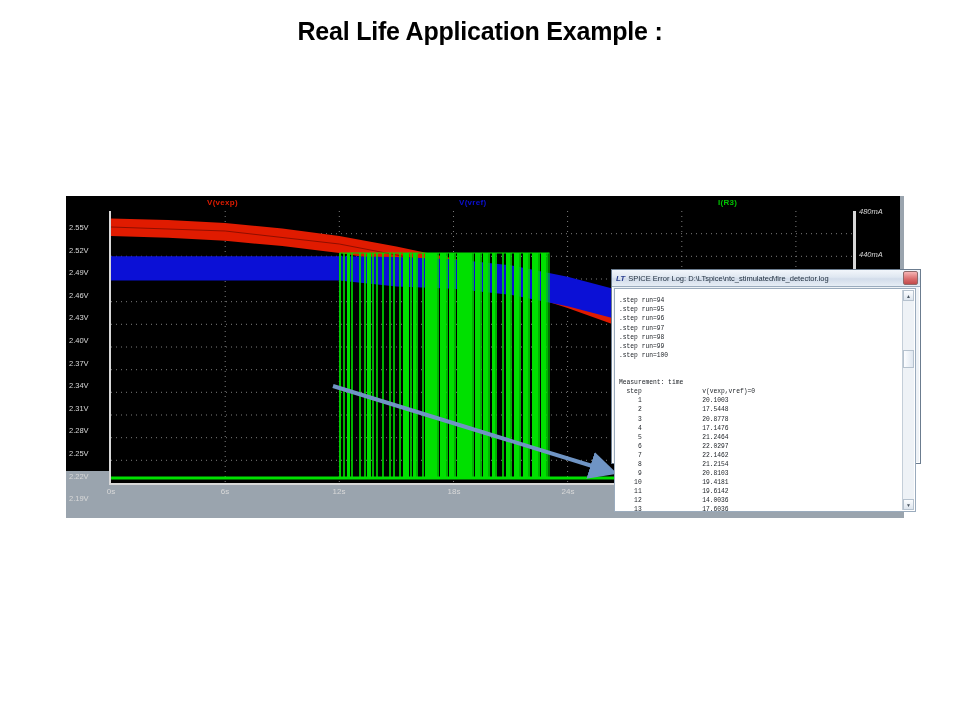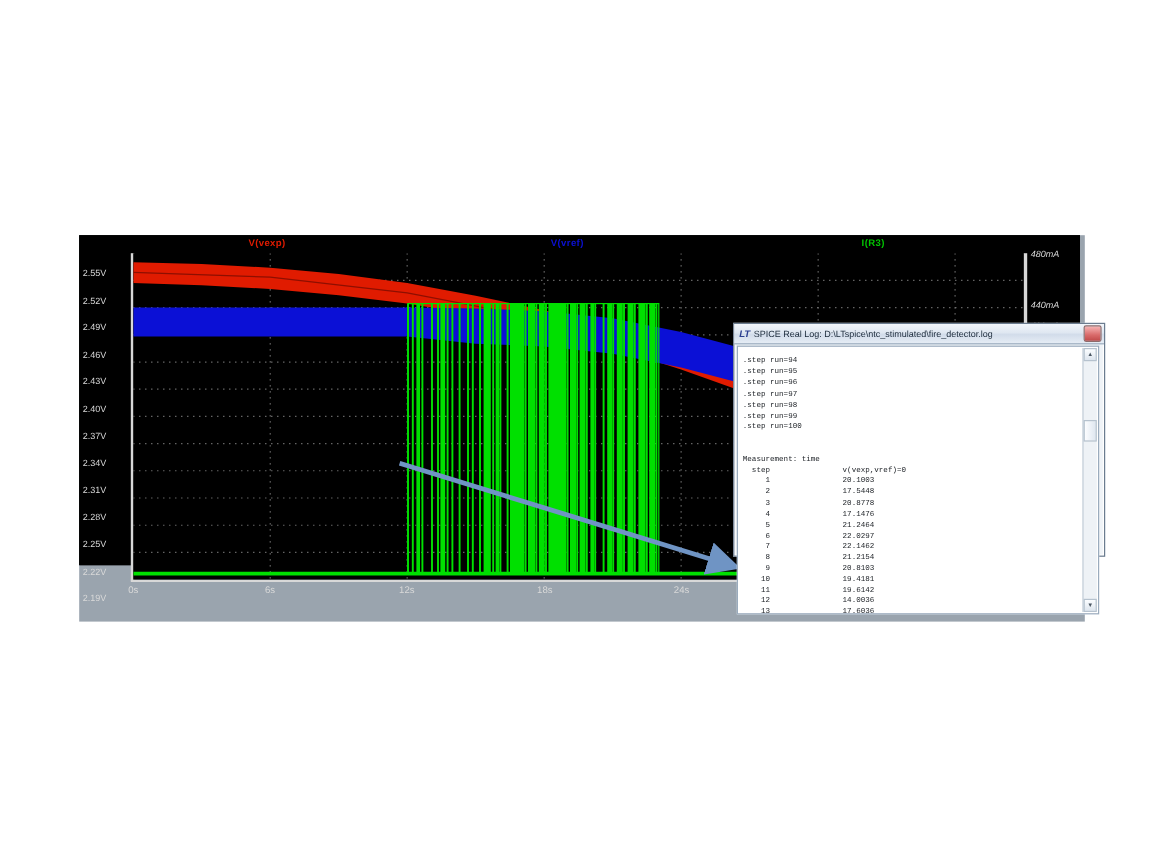--- a/index.html
+++ b/index.html
@@ -122,20 +122,21 @@
     border:1px solid #b6c2ce;box-sizing:border-box;
   }
 
   
   #annot-arrow{position:absolute;left:330px;top:380px;z-index:4;}
 </style>
 </head>
 <body>
 
 <div id="slide-title">
+  <span class="ln">Real Life Application Example :</span>
 </div>
 
 <div id="plot-frame-shadow"></div>
 
 <div id="plot-window">
 
   <span class="plot-label" id="label-vexp">V(vexp)</span>
   <span class="plot-label" id="label-vref">V(vref)</span>
   <span class="plot-label" id="label-ir3">I(R3)</span>
 
@@ -278,21 +279,21 @@
       <polygon points="0,0 7,3.5 0,7" fill="#6f94c4"></polygon>
     </marker>
   </defs>
   <line x1="3" y1="6" x2="272" y2="89" stroke="#6f94c4" stroke-width="4" marker-end="url(#ah)"></line>
 </svg>
 
 <div id="log-window">
 
   <div id="log-titlebar">
     <span id="log-app-icon">LT</span>
-    <span id="log-title-text">SPICE Real Log: D:\LTspice\ntc_stimulated\fire_detector.log</span>
+    <span id="log-title-text">SPICE Error Log: D:\LTspice\ntc_stimulated\fire_detector.log</span>
     <span id="log-winbuttons">
       <span class="winbtn"></span>
     </span>
   </div>
 
   <div id="log-body">
     <pre id="log-text">.step run=94
 .step run=95
 .step run=96
 .step run=97

